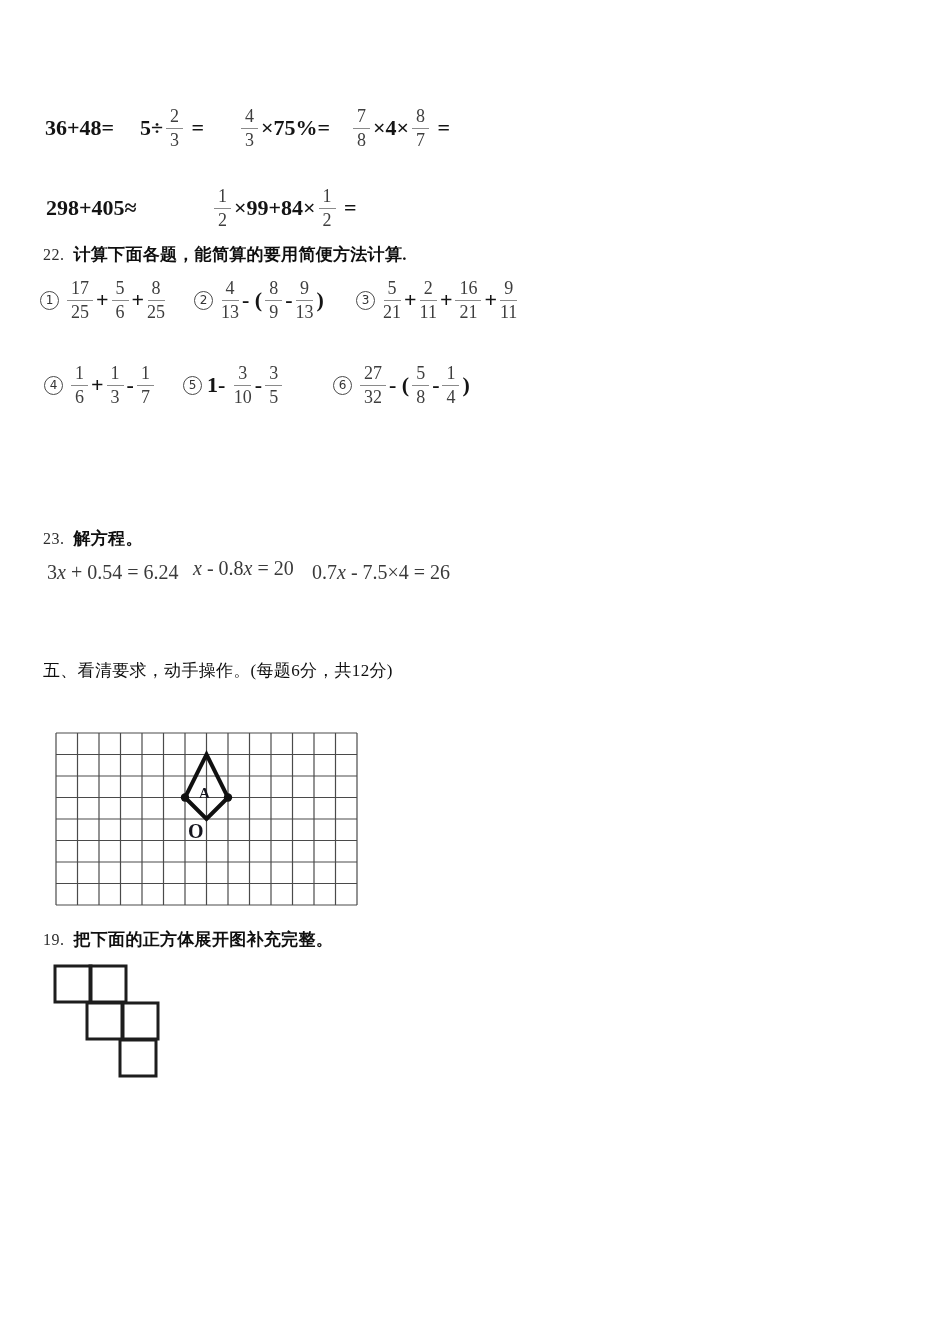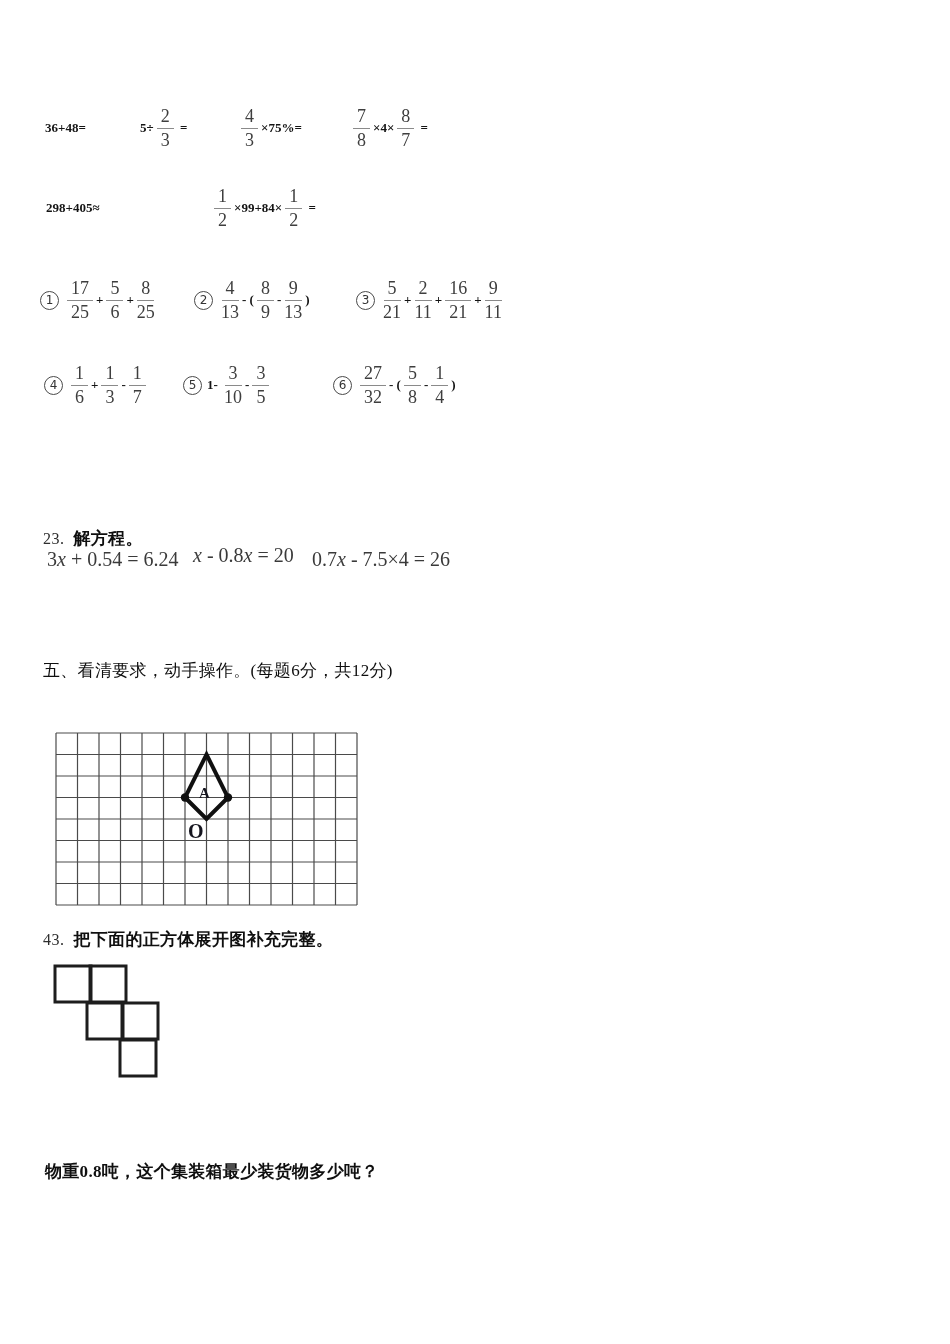--- a/index.html
+++ b/index.html
@@ -1,50 +1,53 @@
 <!DOCTYPE html>
 <html><head>
 <meta charset="utf-8">
 <style>
   html,body{margin:0;padding:0;background:#e8e8e8;}
   .page{position:relative;width:950px;height:1344px;background:#ffffff;margin:0 auto;
         font-family:"Liberation Serif","DejaVu Serif",serif;color:#1a1a1a;overflow:hidden;}
   
   .expr{position:absolute;display:flex;align-items:center;height:58px;white-space:pre;}
   .expr .txt{font-size:16px;color:#1f1f1f;}
-  .expr .txt.b{font-weight:bold;font-size:13px;color:#141414;}
+  .expr .txt.b{font-weight:bold;font-size:22px;color:#141414;}
   .circ{display:inline-flex;width:17px;height:17px;border:1.2px solid #4a4a4a;border-radius:50%;
         align-items:center;justify-content:center;font-size:12px;color:#333;margin-right:5px;
         font-family:"DejaVu Sans",sans-serif;flex:0 0 auto;}
   .frac{display:inline-flex;flex-direction:column;align-items:center;margin:0 3px;
         color:#3e3e3e;font-size:18px;line-height:1.12;}
   .frac .num{padding:0 4px 1px;border-bottom:1.5px solid #8a8a8a;}
   .frac .den{padding-top:1px;}
   
   .qline{position:absolute;white-space:nowrap;}
   .qnum{font-size:16px;color:#2e2e2e;margin-right:9px;letter-spacing:0.5px;}
   .btext{font-weight:bold;font-size:17px;color:#0f0f0f;letter-spacing:0.3px;}
   .heading{position:absolute;white-space:nowrap;font-weight:normal;font-size:17px;color:#0f0f0f;letter-spacing:0.3px;}
-  .math{position:absolute;font-size:20px;color:#3a3a3a;white-space:pre;}
+  .math{position:absolute;font-size:20px;color:#3a3a3a;white-space:pre;margin-top:13px;}
   .math i{font-style:italic;}
   .figure{position:absolute;}
 </style>
 </head>
 <body>
 
 <div class="page">
 
   <div class="expr" style="left:45px;top:99px"><span class="txt b">36+48=</span></div>
   <div class="expr" style="left:140px;top:99px"><span class="txt b">5÷</span><span class="frac"><span class="num">2</span><span class="den">3</span></span><span class="txt b"> =</span></div>
   <div class="expr" style="left:238px;top:99px"><span class="frac"><span class="num">4</span><span class="den">3</span></span><span class="txt b">×75%=</span></div>
   <div class="expr" style="left:350px;top:99px"><span class="frac"><span class="num">7</span><span class="den">8</span></span><span class="txt b">×4×</span><span class="frac"><span class="num">8</span><span class="den">7</span></span><span class="txt b"> =</span></div>
 
   <div class="expr" style="left:46px;top:179px"><span class="txt b">298+405≈</span></div>
   <div class="expr" style="left:211px;top:179px"><span class="frac"><span class="num">1</span><span class="den">2</span></span><span class="txt b">×99+84×</span><span class="frac"><span class="num">1</span><span class="den">2</span></span><span class="txt b"> =</span></div>
 
+  <div class="qline" style="left:43px;top:243px">
+    <span class="qnum">22.</span><span class="btext">计算下面各题，能简算的要用简便方法计算.</span>
+  </div>
   <div class="expr" style="left:40px;top:271px"><span class="circ">1</span><span class="frac"><span class="num">17</span><span class="den">25</span></span><span class="txt b">+</span><span class="frac"><span class="num">5</span><span class="den">6</span></span><span class="txt b">+</span><span class="frac"><span class="num">8</span><span class="den">25</span></span></div>
   <div class="expr" style="left:194px;top:271px"><span class="circ">2</span><span class="frac"><span class="num">4</span><span class="den">13</span></span><span class="txt b">- (</span><span class="frac"><span class="num">8</span><span class="den">9</span></span><span class="txt b">-</span><span class="frac"><span class="num">9</span><span class="den">13</span></span><span class="txt b">)</span></div>
   <div class="expr" style="left:356px;top:271px"><span class="circ">3</span><span class="frac"><span class="num">5</span><span class="den">21</span></span><span class="txt b">+</span><span class="frac"><span class="num">2</span><span class="den">11</span></span><span class="txt b">+</span><span class="frac"><span class="num">16</span><span class="den">21</span></span><span class="txt b">+</span><span class="frac"><span class="num">9</span><span class="den">11</span></span></div>
   <div class="expr" style="left:44px;top:356px"><span class="circ">4</span><span class="frac"><span class="num">1</span><span class="den">6</span></span><span class="txt b">+</span><span class="frac"><span class="num">1</span><span class="den">3</span></span><span class="txt b">-</span><span class="frac"><span class="num">1</span><span class="den">7</span></span></div>
   <div class="expr" style="left:183px;top:356px"><span class="circ">5</span><span class="txt b">1- </span><span class="frac"><span class="num">3</span><span class="den">10</span></span><span class="txt b">-</span><span class="frac"><span class="num">3</span><span class="den">5</span></span></div>
   <div class="expr" style="left:333px;top:356px"><span class="circ">6</span><span class="frac"><span class="num">27</span><span class="den">32</span></span><span class="txt b">- (</span><span class="frac"><span class="num">5</span><span class="den">8</span></span><span class="txt b">-</span><span class="frac"><span class="num">1</span><span class="den">4</span></span><span class="txt b">)</span></div>
 
   <div class="qline" style="left:43px;top:527px">
     <span class="qnum">23.</span><span class="btext">解方程。</span>
   </div>
@@ -80,28 +83,25 @@
         <line x1="1" y1="151.5" x2="302" y2="151.5" stroke="#4a4a4a" stroke-width="1.2"></line>
         <line x1="1" y1="173" x2="302" y2="173" stroke="#4a4a4a" stroke-width="1.2"></line>
         <polygon points="151.5,22.5 173,65.5 151.5,87 130,65.5" fill="none" stroke="#101010" stroke-width="4" stroke-linejoin="miter"></polygon>
         <circle cx="130" cy="65.5" r="4.2" fill="#101010"></circle>
         <circle cx="173" cy="65.5" r="4.2" fill="#101010"></circle>
         <text x="149.35" y="65.5" font-size="15" font-weight="bold" text-anchor="middle" fill="#15151f" font-family="&quot;Liberation Serif&quot;,&quot;DejaVu Serif&quot;,serif">A</text>
         <text x="140.75" y="106.35000000000001" font-size="20" font-weight="bold" text-anchor="middle" fill="#15151f" font-family="&quot;Liberation Serif&quot;,&quot;DejaVu Serif&quot;,serif">O</text>
       </svg></div>
 
   <div class="qline" style="left:43px;top:928px">
-    <span class="qnum">43.</span><span class="btext">把下面的正方体展开图补充完整。</span>
+    <span class="qnum">19.</span><span class="btext">把下面的正方体展开图补充完整。</span>
   </div>
 
   <div class="figure" style="left:53px;top:964px" id="net-figure"><svg width="107" height="114">
         <rect x="2" y="2" width="36" height="36" fill="none" stroke="#1d1d1d" stroke-width="3" stroke-linejoin="miter"></rect>
         <rect x="37" y="2" width="36" height="36" fill="none" stroke="#1d1d1d" stroke-width="3" stroke-linejoin="miter"></rect>
         <rect x="34" y="39" width="36" height="36" fill="none" stroke="#1d1d1d" stroke-width="3" stroke-linejoin="miter"></rect>
         <rect x="69" y="39" width="36" height="36" fill="none" stroke="#1d1d1d" stroke-width="3" stroke-linejoin="miter"></rect>
         <rect x="67" y="76" width="36" height="36" fill="none" stroke="#1d1d1d" stroke-width="3" stroke-linejoin="miter"></rect>
       </svg></div>
 
-  <div class="qline" style="left:45px;top:1160px">
-    <span class="btext">物重0.8吨，这个集装箱最少装货物多少吨？</span>
-  </div>
 
 </div>
 
 </body></html>

